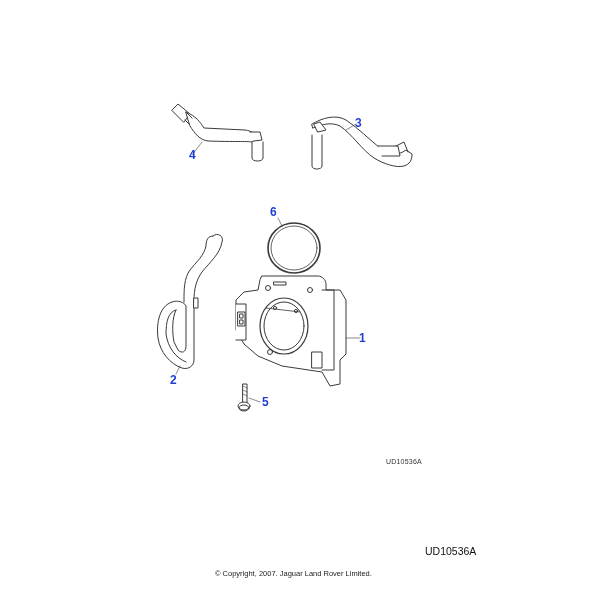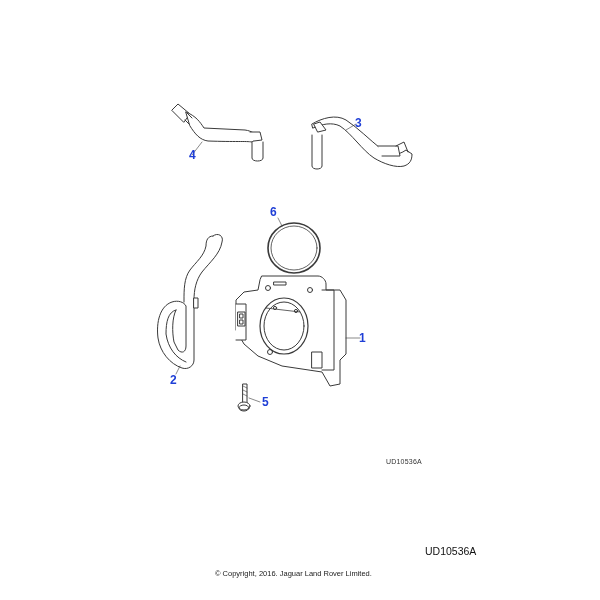--- a/index.html
+++ b/index.html
@@ -82,14 +82,14 @@
   
   <span class="callout" style="left:189px; top:149px;">4</span>
   <span class="callout" style="left:355px; top:117px;">3</span>
   <span class="callout" style="left:270px; top:206px;">6</span>
   <span class="callout" style="left:170px; top:374px;">2</span>
   <span class="callout" style="left:359px; top:332px;">1</span>
   <span class="callout" style="left:262px; top:396px;">5</span>
 
   <span class="ref-small" style="left:386px; top:458px;">UD10536A</span>
   <span class="ref-large" style="left:425px; top:545px;">UD10536A</span>
-  <span class="copyright" style="left:215px; top:569px;">© Copyright, 2016. Jaguar Land Rover Limited.</span>
+  <span class="copyright" style="left:215px; top:569px;">© Copyright, 2007. Jaguar Land Rover Limited.</span>
 </div>
 
 </body></html>

